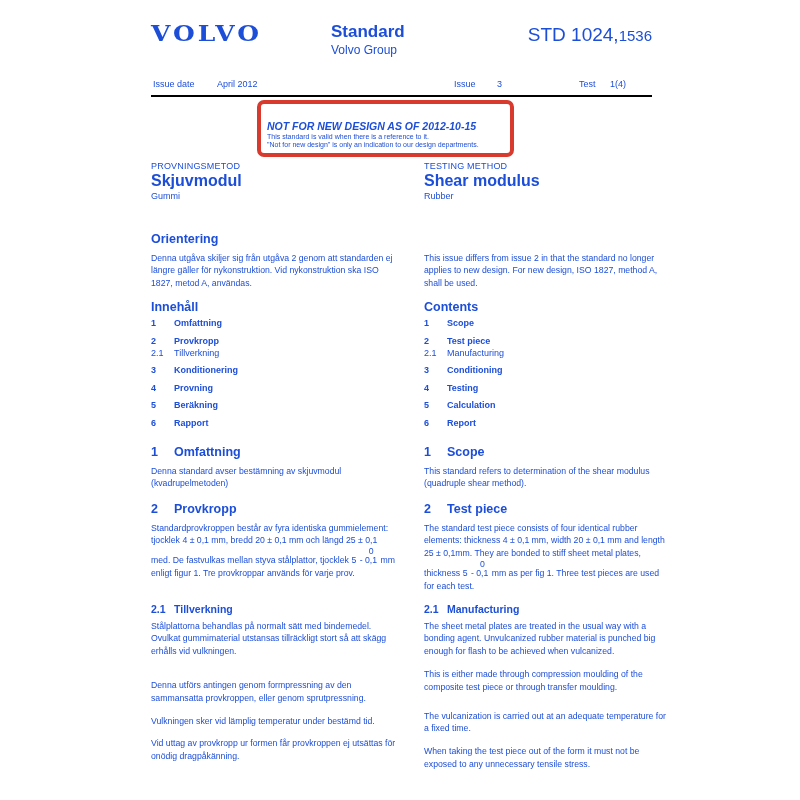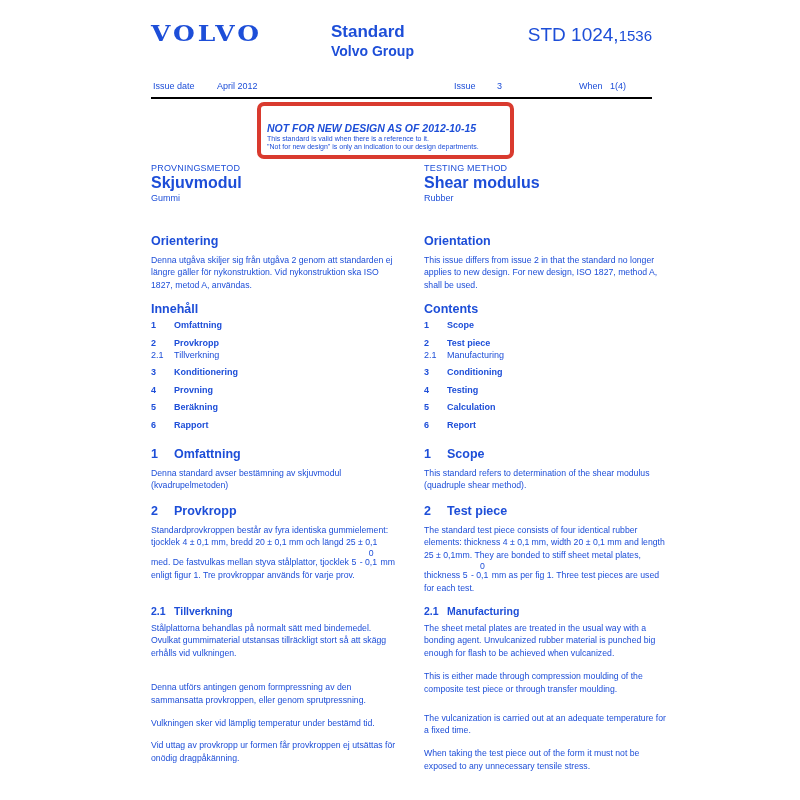--- a/index.html
+++ b/index.html
@@ -16,21 +16,21 @@
   
   .hdr{display:grid;grid-template-columns:180px 1fr 160px;align-items:start;}
   .logo{
     font-family:"DejaVu Serif",serif;
     font-weight:700;font-size:25px;letter-spacing:3px;
     transform:scaleY(0.92);transform-origin:left top;
     white-space:nowrap;
   }
   .hdr-center{padding-top:3px;}
   .doc-type{font-size:17px;font-weight:700;line-height:1.05;}
-  .org{font-size:14px;font-weight:700;margin-top:2px;}
+  .org{font-size:12px;font-weight:400;margin-top:2px;}
   .std{text-align:right;font-weight:400;padding-top:4px;white-space:nowrap;}
   .std-main{font-size:19px;}
   .std-suffix{font-size:15px;}
 
   .meta{position:relative;height:12px;margin-top:22px;font-size:9px;}
   .meta span{position:absolute;top:0;white-space:nowrap;}
   .m-issue-date-label{left:2px;}
   .m-issue-date{left:66px;}
   .m-issue-label{left:303px;}
   .m-issue-value{left:346px;}
@@ -102,21 +102,21 @@
       <div class="std">
         <span class="std-main">STD 1024,</span><span class="std-suffix">1536</span>
       </div>
     </div>
 
     <div class="meta">
       <span class="m-issue-date-label">Issue date</span>
       <span class="m-issue-date">April 2012</span>
       <span class="m-issue-label">Issue</span>
       <span class="m-issue-value">3</span>
-      <span class="m-page-label">When</span>
+      <span class="m-page-label">Test</span>
       <span class="m-page-value">1(4)</span>
     </div>
 
     <hr class="rule">
 
     <div class="notice" style="border-color: rgb(217, 58, 46);">
       <div class="notice-title">NOT FOR NEW DESIGN AS OF 2012-10-15</div>
       <div class="notice-line">This standard is valid when there is a reference to it.</div>
       <div class="notice-line">"Not for new design" is only an indication to our design departments.</div>
     </div>
@@ -133,21 +133,20 @@
         <div class="cell title">Shear modulus</div>
       </div>
 
       <div class="row">
         <div class="cell subtitle">Gummi</div>
         <div class="cell subtitle">Rubber</div>
       </div>
 
       <div class="row mt-orient">
         <div class="cell h1">Orientering</div>
-        <div class="cell h1">Orientation</div>
       </div>
 
       <div class="row mt-para">
         <p class="cell body">Denna utgåva skiljer sig från utgåva 2 genom att standarden ej längre gäller för nykonstruktion. Vid nykonstruktion ska ISO 1827, metod A, användas.</p>
         <p class="cell body">This issue differs from issue 2 in that the standard no longer applies to new design. For new design, ISO 1827, method A,  shall be used.</p>
       </div>
 
       <div class="row mt-toc-h">
         <div class="cell h1">Innehåll</div>
         <div class="cell h1">Contents</div>

